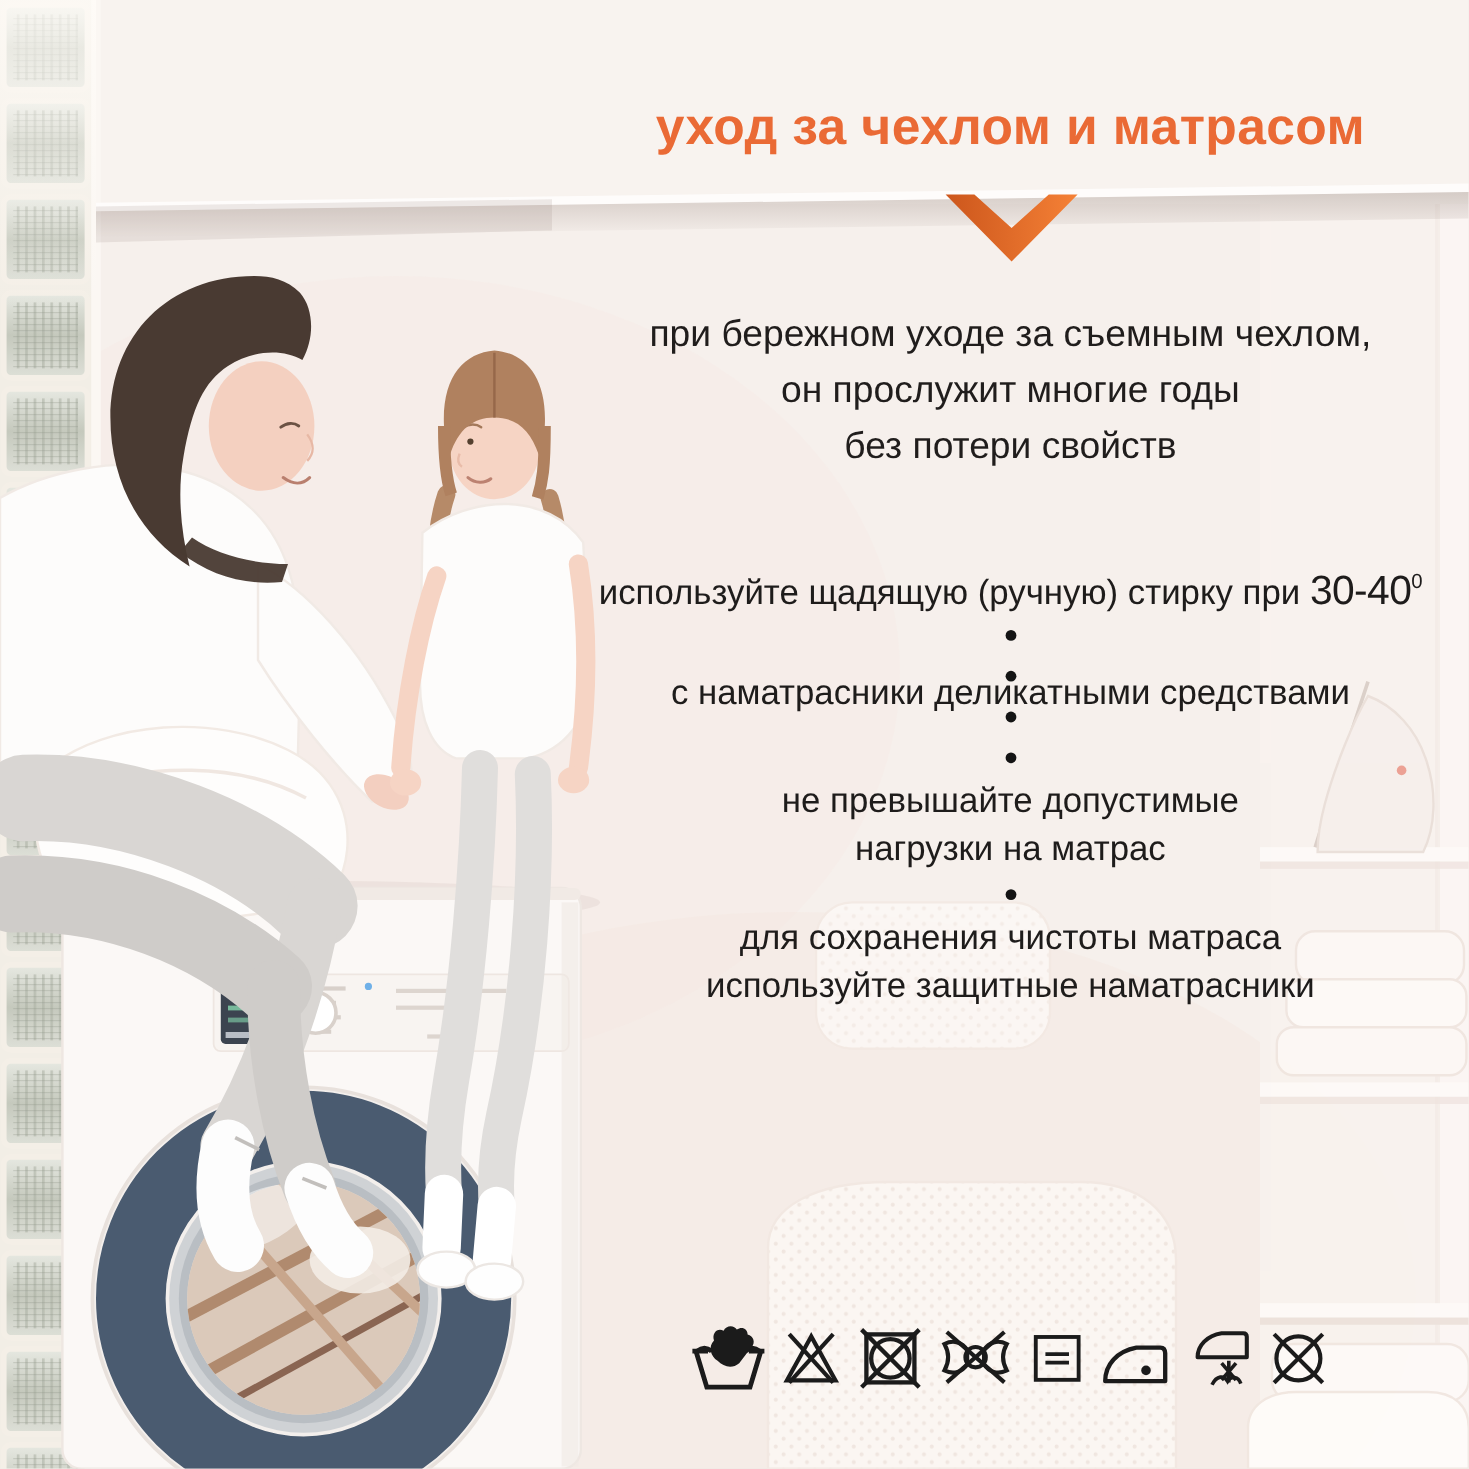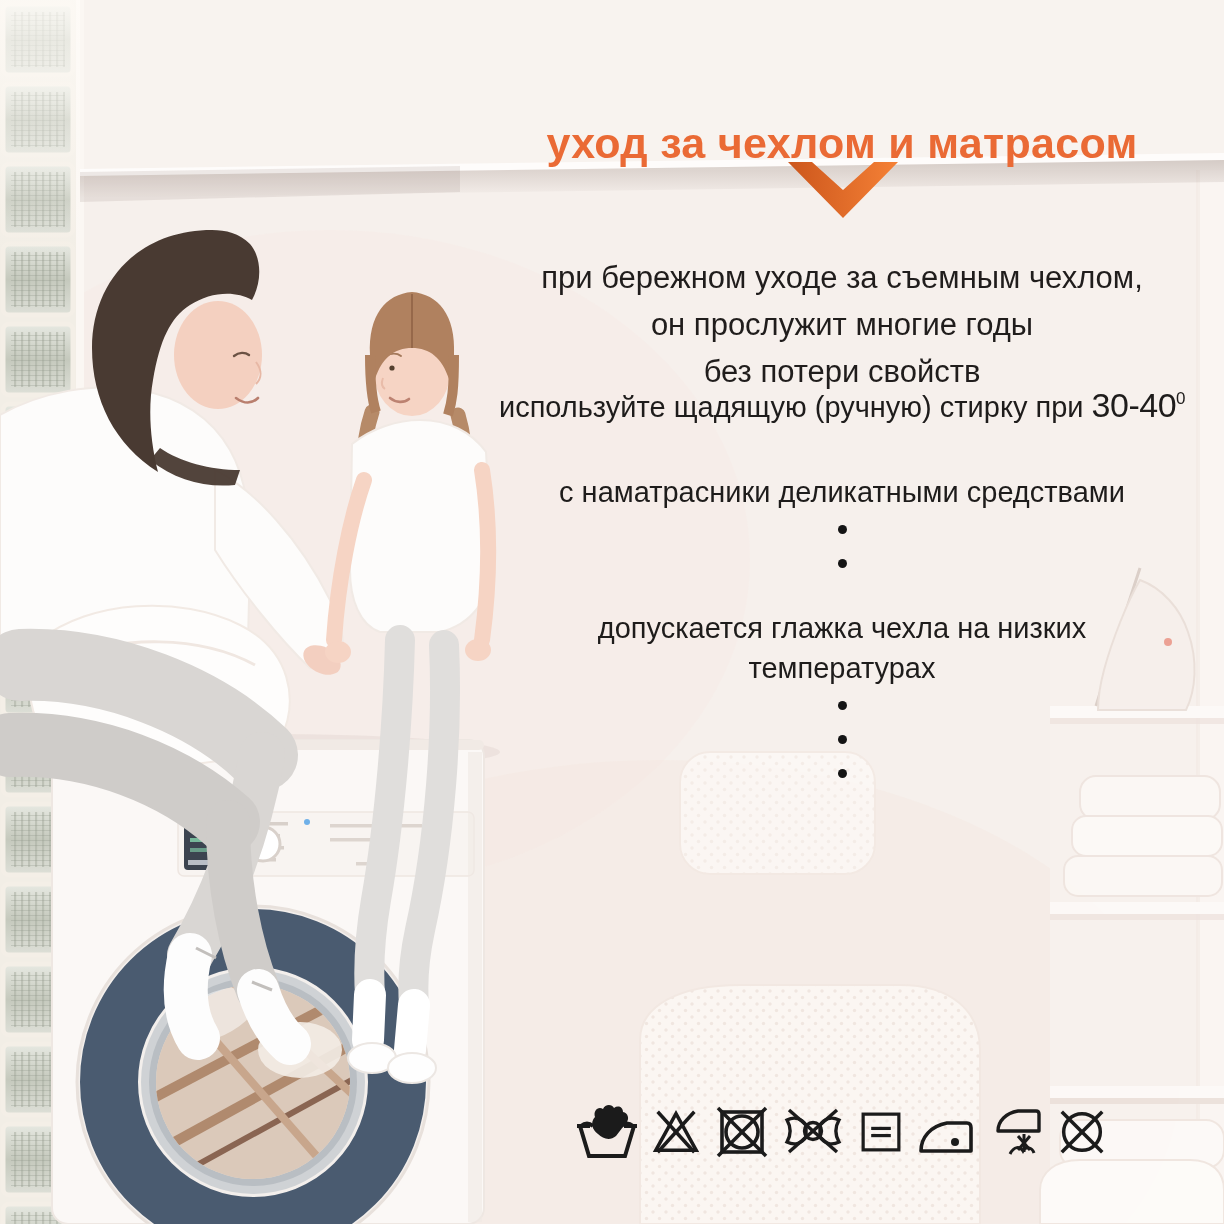--- a/index.html
+++ b/index.html
@@ -4,32 +4,32 @@
 <style>
   html,body{margin:0;padding:0;background:#e9e4e0;}
   .canvas{
     position:relative;width:1224px;height:1224px;overflow:hidden;
     background:#f6f0ec;font-family:"Liberation Sans",sans-serif;
     -webkit-font-smoothing:antialiased;
   }
   .bg-svg{position:absolute;left:0;top:0;}
   .title{
     position:absolute;left:462px;top:82px;width:760px;text-align:center;
-    font-size:43px;font-weight:800;color:#ea6a35;letter-spacing:.3px;margin-top:37px;
+    font-size:43px;font-weight:800;color:#ea6a35;letter-spacing:.3px;
   }
   .content{
     position:absolute;left:462px;top:254px;width:760px;text-align:center;
     color:#1e1c1b;
   }
   .intro{
     font-size:31px;line-height:47px;font-weight:400;white-space:pre-line;
     color:#201d1c;
   }
   .list{margin-top:37px;}
-  .item{height:80px;display:flex;align-items:flex-end;justify-content:center;margin-top:28px;}
+  .item{height:80px;display:flex;align-items:flex-start;justify-content:center;}
   .item-text{font-size:29px;line-height:40px;white-space:pre-line;}
   .temp{font-size:34px;letter-spacing:-.5px;}
   .temp-sup{font-size:17px;position:relative;top:-13px;}
   .bullet-row{height:34px;display:flex;align-items:center;justify-content:center;}
   .bullet{width:9px;height:9px;border-radius:50%;background:#141414;}
   .symbols{
     position:absolute;left:462px;top:1102px;width:760px;height:60px;
     display:flex;justify-content:center;align-items:center;gap:11px;
   }
   .symbols svg{display:block;}
@@ -258,39 +258,43 @@
 
       <div class="bullet-row">
           <div class="bullet"></div>
         </div>
 
 
       <div class="bullet-row">
           <div class="bullet"></div>
         </div>
 
+
+      <div class="bullet-row">
+          <div class="bullet"></div>
+        </div>
+
+
+      <div class="bullet-row">
+          <div class="bullet"></div>
+        </div>
+
       <div class="item">
-        <div class="item-text">допускается глажка чехла на низких
-температурах</div>
+        <div class="item-text">не превышайте допустимые
+нагрузки на матрас</div>
       </div>
 
       <div class="bullet-row">
           <div class="bullet"></div>
         </div>
 
-
-      <div class="bullet-row">
-          <div class="bullet"></div>
-        </div>
-
-
-      <div class="bullet-row">
-          <div class="bullet"></div>
-        </div>
-
+      <div class="item">
+        <div class="item-text">для сохранения чистоты матраса
+используйте защитные наматрасники</div>
+      </div>
     </div>
   </div>
 
   <div class="symbols">
     <svg width="62" height="56" viewBox="0 0 62 56">
       <g stroke="#1b1b1b" stroke-width="4" fill="none">
         <path d="M4 22 L13 52 L49 52 L58 22"></path>
         <path d="M1 22 L14 22"></path>
           <path d="M48 22 L61 22"></path>
         <path d="M5 22 Q11 17 17 22"></path>

